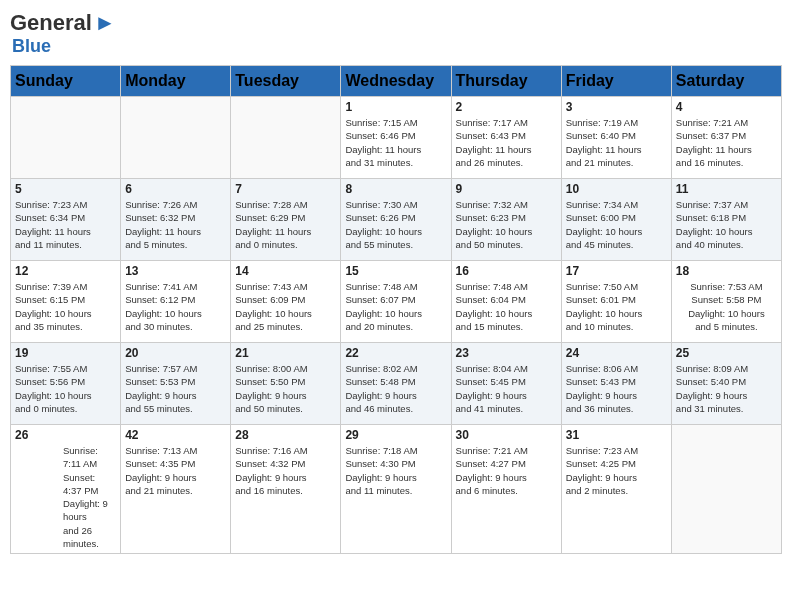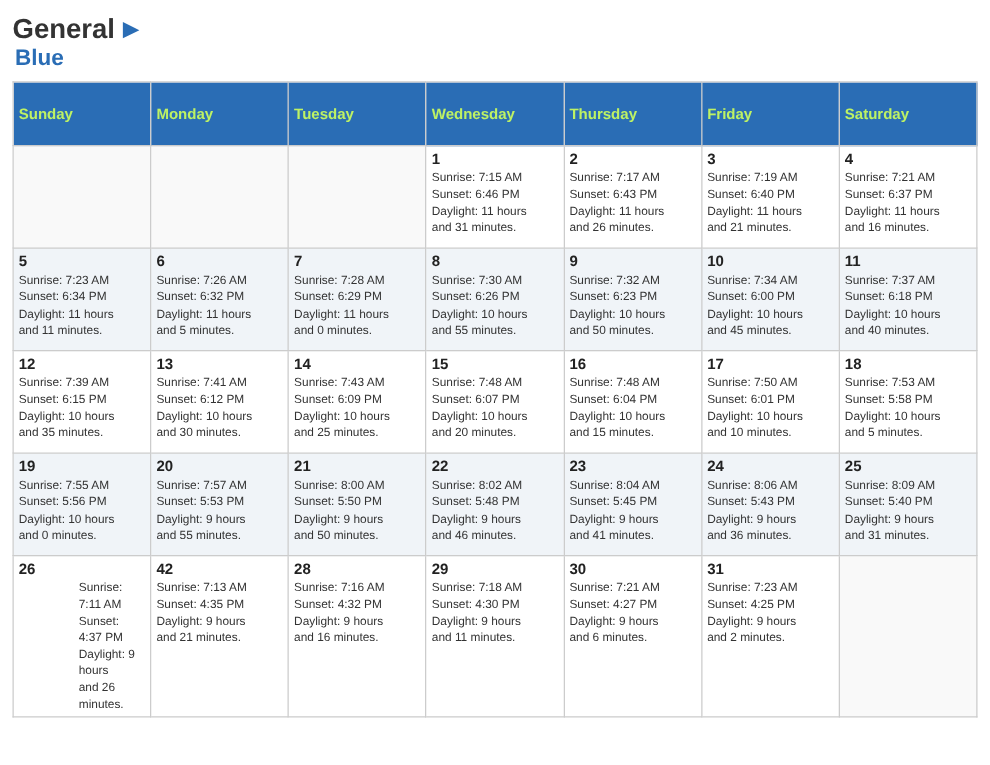--- a/index.html
+++ b/index.html
@@ -28,23 +28,23 @@
       font-size: 14px;
       color: #555;
     }
     table {
       width: 100%;
       border-collapse: collapse;
       table-layout: fixed;
     }
     thead tr th {
       background-color: #2a6db5;
-      color: #bef264;
-      font-size: 12px;
-      padding: 18px 4px;
+      color: #000000;
+      font-size: 16px;
+      padding: 6px 4px;
       text-align: left;
       border: 1px solid #ccc;
     }
     td {
       border: 1px solid #ccc;
       vertical-align: top;
       padding: 3px 4px;
       font-size: 10px;
       color: #333;
       min-height: 80px;
@@ -234,21 +234,21 @@
         </td>
         <td>
           <div class="day-num">17</div>
           <div class="day-info" style="white-space: pre-line;">Sunrise: 7:50 AM
 Sunset: 6:01 PM
 Daylight: 10 hours
 and 10 minutes.</div>
         </td>
         <td>
           <div class="day-num">18</div>
-          <div class="day-info" style="white-space: pre-line;">Sunrise: 7:53 AM
+          <div class="day-info" style="white-space: pre-line; text-align: center;">Sunrise: 7:53 AM
 Sunset: 5:58 PM
 Daylight: 10 hours
 and 5 minutes.</div>
         </td>
       </tr>
       <tr>
         <td class="shaded">
           <div class="day-num">19</div>
           <div class="day-info" style="white-space: pre-line;">Sunrise: 7:55 AM
 Sunset: 5:56 PM

